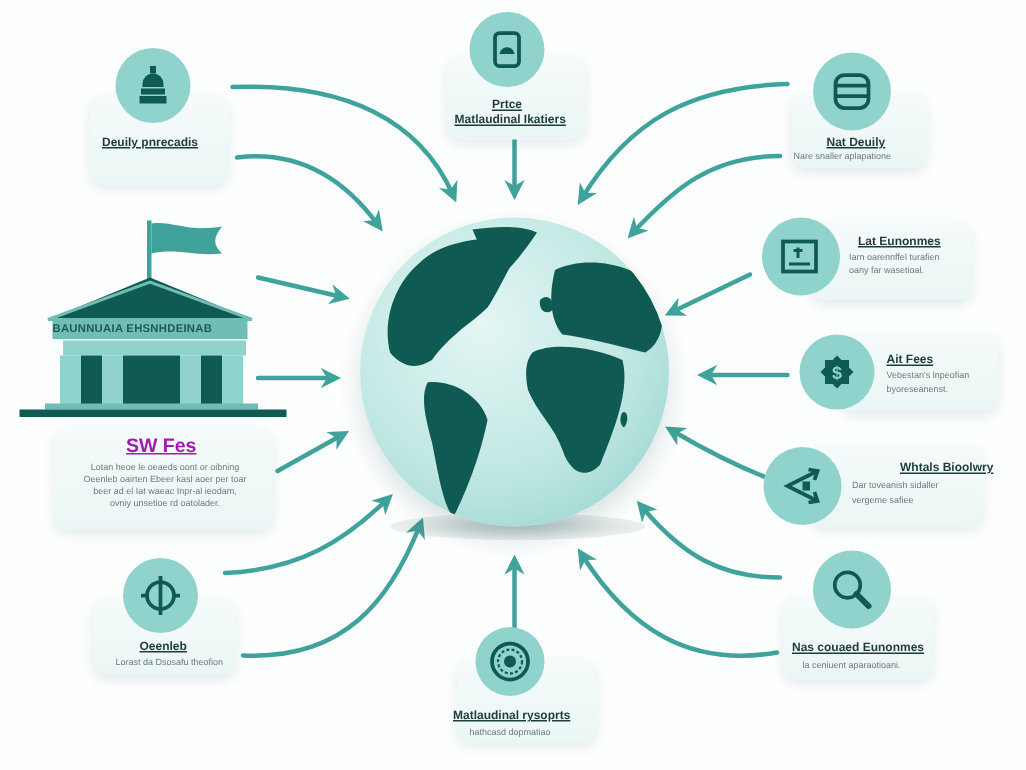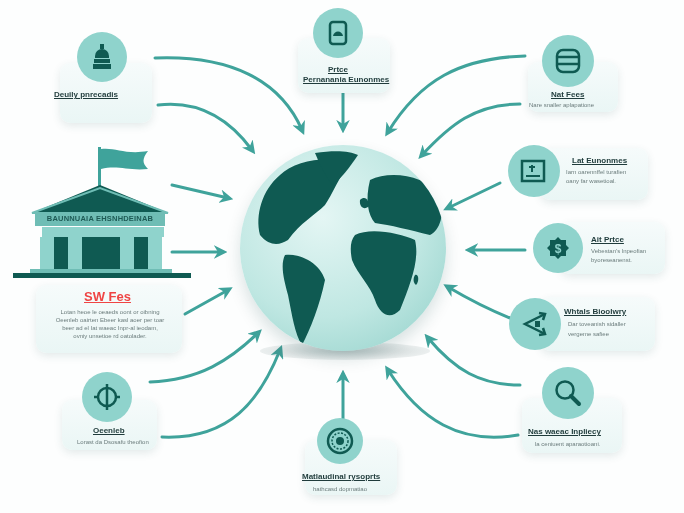--- a/index.html
+++ b/index.html
@@ -7,21 +7,21 @@
   .card { position:absolute; background:linear-gradient(180deg,#f6fbfb,#eaf6f5); border-radius:10px; box-shadow:0 3px 8px rgba(40,90,90,0.12); }
   .circle { position:absolute; border-radius:50%; background:#8fd3cc; display:flex; align-items:center; justify-content:center; }
   .title { position:absolute; font-weight:bold; color:#1f3b3b; font-size:8px; white-space:nowrap;text-decoration:underline; }
   .sub { position:absolute; color:#6b7c7c; font-size:6px; line-height:8px; }
   svg.arrows { position:absolute; left:0; top:0; }
   .globe { position:absolute; left:240px; top:145px; width:206px; height:206px; border-radius:50%;
     background:radial-gradient(circle at 40% 35%, #e4f6f4 0%, #bfe7e2 55%, #8fcfc8 100%); overflow:hidden;
     box-shadow:0 8px 16px rgba(0,60,60,0.15); }
   .globe-shadow { position:absolute; left:260px; top:342px; width:170px; height:18px; border-radius:50%;
     background:radial-gradient(ellipse, rgba(80,110,110,0.35), rgba(80,110,110,0)); }
-  .bank-label { position:absolute; left:35px; top:212px; width:130px; height:14px; background:#6fbdb5; color:#1e5a55; font-size:7.5px; font-weight:bold; text-align:center; line-height:14px; letter-spacing:0.2px; }
+  .bank-label { position:absolute; left:35px; top:212px; width:130px; height:14px; background:#6fbdb5; color:#1e5a55; font-size:7.5px; font-weight:bold; text-align:left; line-height:14px; letter-spacing:0.2px; }
 </style>
 </head>
 <body>
 
 <svg class="arrows" width="684" height="513">
   <defs>
     <marker id="ah" viewBox="0 0 10 10" refX="6" refY="5" markerWidth="4.5" markerHeight="4.5" orient="auto-start-reverse">
       <path d="M0,0 L10,5 L0,10 L3,5 z" fill="#3fa39b"></path>
     </marker>
   </defs>
@@ -82,41 +82,41 @@
 
 <div class="card" style="left:60px;top:63px;width:92px;height:60px"></div>
 <div class="circle" style="left:77px;top:32px;width:50px;height:50px">
   <svg width="22" height="26" viewBox="0 0 22 26">
       <rect x="9" y="0" width="4" height="5" fill="#0f5a52"></rect>
       <path d="M4,12 A7,7 0 0 1 18,12 L18,14 L4,14 z" fill="#0f5a52"></path>
       <rect x="3" y="15" width="16" height="4" fill="#0f5a52"></rect>
       <rect x="2" y="20" width="18" height="5" fill="#0f5a52"></rect>
     </svg>
 </div>
-<div class="title" style="left:54px;top:90px">Deuily pnrecadis</div>
+<div class="title" style="left:68px;top:90px">Deuily pnrecadis</div>
 
 <div class="card" style="left:298px;top:38px;width:92px;height:55px"></div>
 <div class="circle" style="left:313px;top:8px;width:50px;height:50px">
   <svg width="20" height="26" viewBox="0 0 20 26">
       <rect x="2" y="2" width="16" height="22" rx="3" fill="none" stroke="#0f5a52" stroke-width="2.5"></rect>
       <path d="M5,16 C6,10 14,10 15,16 z" fill="#0f5a52"></path>
     </svg>
 </div>
 <div class="title" style="left:328px;top:65px">Prtce</div>
-<div class="title" style="left:303px;top:75px">Pernanania Eunonmes</div>
+<div class="title" style="left:303px;top:75px">Matlaudinal Ikatiers</div>
 
 <div class="card" style="left:528px;top:62px;width:90px;height:50px"></div>
 <div class="circle" style="left:542px;top:35px;width:52px;height:52px">
   <svg width="26" height="26" viewBox="0 0 26 26">
       <rect x="2" y="2" width="22" height="22" rx="6" fill="none" stroke="#0f5a52" stroke-width="2.5"></rect>
       <line x1="2" y1="9" x2="24" y2="9" stroke="#0f5a52" stroke-width="2.5"></line>
       <line x1="2" y1="16" x2="24" y2="16" stroke="#0f5a52" stroke-width="2.5"></line>
     </svg>
 </div>
-<div class="title" style="left:551px;top:90px">Nat Fees</div>
+<div class="title" style="left:551px;top:90px">Nat Deuily</div>
 <div class="sub" style="left:529px;top:101px">Nare snaller aplapatione</div>
 
 <div class="card" style="left:540px;top:148px;width:108px;height:52px"></div>
 <div class="circle" style="left:508px;top:145px;width:52px;height:52px">
   <svg width="28" height="24" viewBox="0 0 28 24">
       <rect x="2" y="2" width="22" height="20" fill="none" stroke="#0f5a52" stroke-width="2.5"></rect>
       <line x1="6" y1="17" x2="20" y2="17" stroke="#0f5a52" stroke-width="2"></line>
       <path d="M12,6 L12,13 M9,8 L15,8" stroke="#0f5a52" stroke-width="2"></path>
     </svg>
 </div>
@@ -124,45 +124,45 @@
 <div class="sub" style="left:566px;top:168px">Iarn oarennffel turafien</div>
 <div class="sub" style="left:566px;top:177px">oany far wasetioal.</div>
 
 <div class="card" style="left:560px;top:222px;width:105px;height:52px"></div>
 <div class="circle" style="left:533px;top:223px;width:50px;height:50px">
   <svg width="24" height="24" viewBox="0 0 24 24">
       <path d="M12,1 L15,4 L20,4 L20,9 L23,12 L20,15 L20,20 L15,20 L12,23 L9,20 L4,20 L4,15 L1,12 L4,9 L4,4 L9,4 z" fill="#0f5a52"></path>
       <text x="12" y="16.5" text-anchor="middle" font-size="12" font-weight="bold" fill="#8fd3cc" font-family="Liberation Sans, sans-serif">$</text>
     </svg>
 </div>
-<div class="title" style="left:591px;top:235px">Ait Prtce</div>
+<div class="title" style="left:591px;top:235px">Ait Fees</div>
 <div class="sub" style="left:591px;top:247px">Vebestan's lnpeofian</div>
 <div class="sub" style="left:591px;top:256px">byoreseanenst.</div>
 
 <div class="card" style="left:540px;top:297px;width:115px;height:54px"></div>
 <div class="circle" style="left:509px;top:298px;width:52px;height:52px">
   <svg width="28" height="26" viewBox="0 0 28 26">
       <path d="M24,3 L4,13 L24,23" fill="none" stroke="#0f5a52" stroke-width="2.5"></path>
       <path d="M18,2 L24,3 L22,9" fill="none" stroke="#0f5a52" stroke-width="2.5"></path>
       <path d="M18,24 L24,23 L22,17" fill="none" stroke="#0f5a52" stroke-width="2.5"></path>
       <rect x="14" y="10" width="5" height="6" fill="#0f5a52"></rect>
     </svg>
 </div>
-<div class="title" style="left:564px;top:307px">Whtals Bioolwry</div>
+<div class="title" style="left:600px;top:307px">Whtals Bioolwry</div>
 <div class="sub" style="left:568px;top:320px">Dar toveanish sidaller</div>
 <div class="sub" style="left:568px;top:330px">vergeme safiee</div>
 
 <div class="card" style="left:522px;top:398px;width:100px;height:55px"></div>
 <div class="circle" style="left:542px;top:367px;width:52px;height:52px">
   <svg width="30" height="30" viewBox="0 0 30 30">
       <circle cx="12" cy="12" r="8.5" fill="none" stroke="#0f5a52" stroke-width="2.5"></circle>
       <line x1="18" y1="18" x2="26" y2="26" stroke="#0f5a52" stroke-width="4" stroke-linecap="round"></line>
     </svg>
 </div>
-<div class="title" style="left:528px;top:427px">Nas waeac Inpliecy</div>
+<div class="title" style="left:528px;top:427px">Nas couaed Eunonmes</div>
 <div class="sub" style="left:535px;top:440px">la ceniuent aparaotioani.</div>
 
 <div class="card" style="left:305px;top:440px;width:92px;height:55px"></div>
 <div class="circle" style="left:317px;top:418px;width:46px;height:46px">
   <svg width="28" height="28" viewBox="0 0 28 28">
       <circle cx="14" cy="14" r="12" fill="none" stroke="#0f5a52" stroke-width="2.5"></circle>
       <circle cx="14" cy="14" r="8" fill="none" stroke="#0f5a52" stroke-width="1.5" stroke-dasharray="2 1.5"></circle>
       <circle cx="14" cy="14" r="4" fill="#0f5a52"></circle>
     </svg>
 </div>
@@ -175,19 +175,19 @@
       <circle cx="14" cy="14" r="9" fill="none" stroke="#0f5a52" stroke-width="2.5"></circle>
       <line x1="14" y1="1" x2="14" y2="27" stroke="#0f5a52" stroke-width="2.5"></line>
       <line x1="1" y1="14" x2="6" y2="14" stroke="#0f5a52" stroke-width="2.5"></line>
       <line x1="22" y1="14" x2="27" y2="14" stroke="#0f5a52" stroke-width="2.5"></line>
     </svg>
 </div>
 <div class="title" style="left:93px;top:426px">Oeenleb</div>
 <div class="sub" style="left:77px;top:438px">Lorast da Dsosafu theofion</div>
 
 <div class="card" style="left:36px;top:285px;width:146px;height:68px"></div>
-<div class="title" style="left:84px;top:289px;font-size:13px;color:#ef4444">SW Fes</div>
+<div class="title" style="left:84px;top:289px;font-size:13px;color:#a21caf">SW Fes</div>
 <div class="sub" style="left:42px;top:308px;width:136px;text-align:center">
   <div>Lotan heoe le oeaeds oont or oibning</div>
   <div>Oeenleb oairten Ebeer kasl aoer per toar</div>
   <div>beer ad el Iat waeac Inpr-al ieodam,</div>
   <div>ovniy unsetioe rd oatolader.</div>
 </div>
 
 </body></html>

